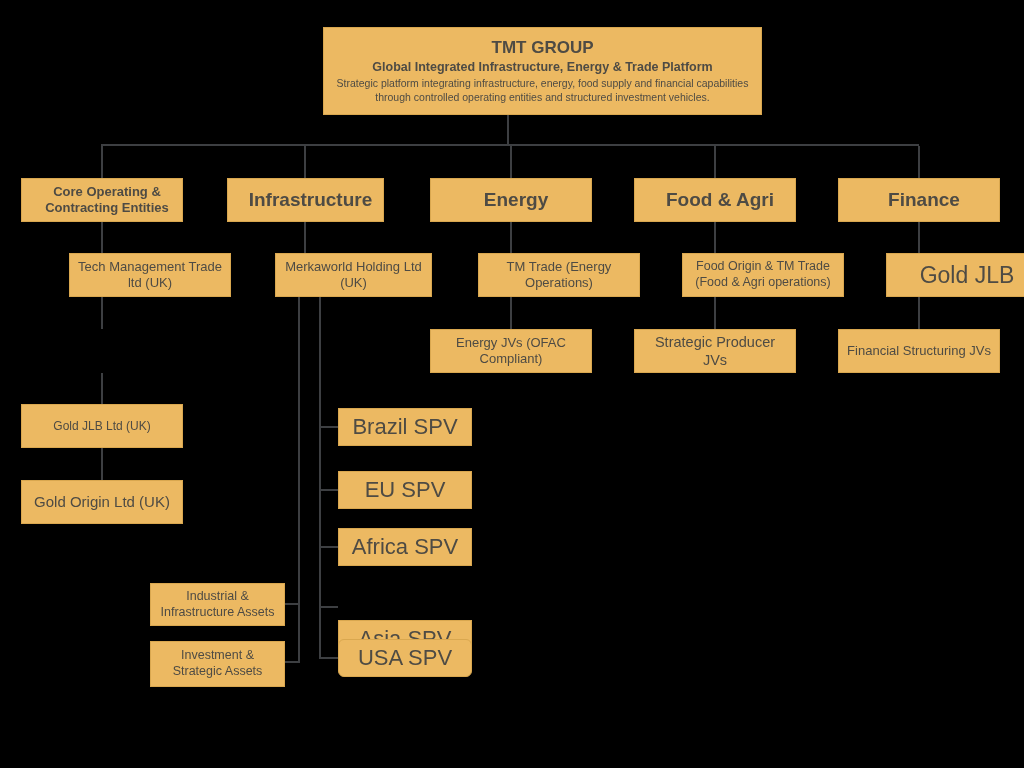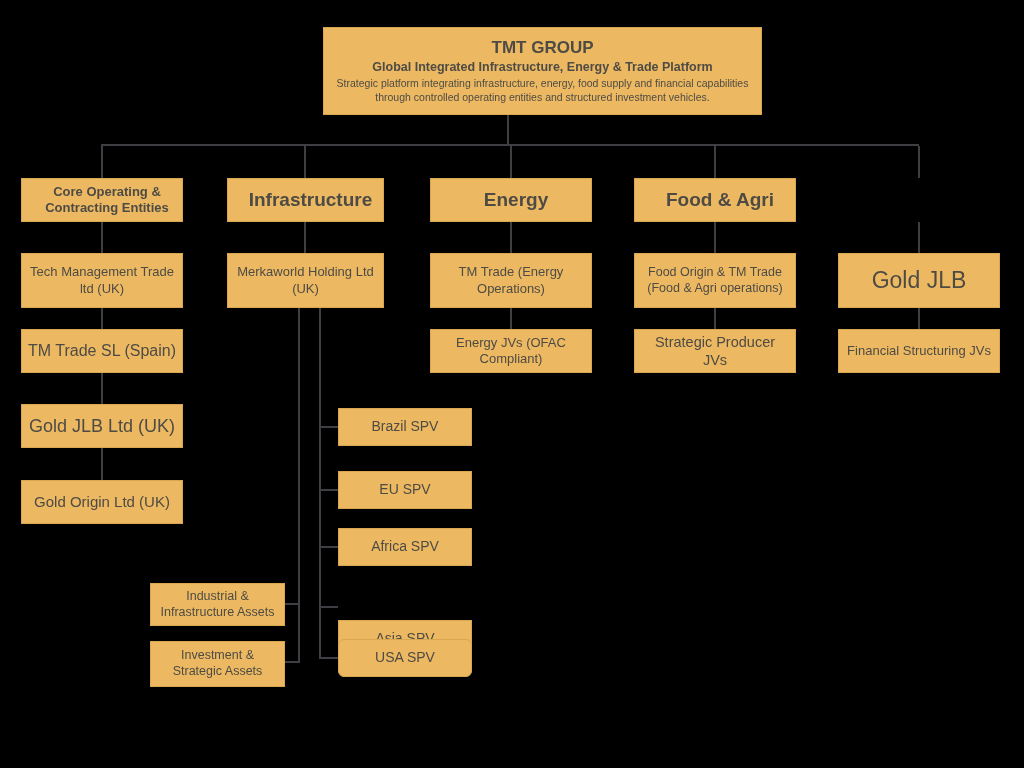--- a/index.html
+++ b/index.html
@@ -29,36 +29,36 @@
   .root-subtitle{font-size:12.5px;font-weight:700;margin-top:1px;}
   .root-desc{font-size:10.5px;margin-top:2px;line-height:1.3;}
 
   
   .c1{left:21px;width:162px;}
   .c2{left:227px;width:157px;}
   .c3{left:430px;width:162px;}
   .c4{left:634px;width:162px;}
   .c5{left:838px;width:162px;}
   .rowH{top:178px;height:44px;}
-  .row2{top:253px;height:55px;}
+  .row2{top:253px;height:44px;margin-left:48px;}
   .row3{top:329px;height:44px;}
   .row4{top:404px;height:44px;}
   .row5{top:480px;height:44px;}
 
   .hdr{font-weight:700;padding-left:16px;}
   .hdr-small{font-size:13px;}
   .hdr-big{font-size:19px;}
 
   .fs12{font-size:12.5px;}
   .fs13{font-size:13px;}
   .fs14{font-size:14.5px;}
   .fs15{font-size:15px;}
   .fs16{font-size:16px;}
-  .fs17{font-size:18px;}
-  .fs18{font-size:14px;}
+  .fs17{font-size:12px;}
+  .fs18{font-size:22px;}
   .fs21{font-size:23px;}
 
   
   .spv{left:338px;width:134px;height:38px;}
   .spv1{top:408px;} .spv2{top:471px;} .spv3{top:528px;} .spv4{top:588px;margin-top:32px;} .spv5{top:639px;border-radius:6px;}
 
   
   .asset{left:150px;width:135px;}
   .asset1{top:583px;height:43px;}
   .asset2{top:641px;height:46px;}
@@ -104,23 +104,23 @@
   <div class="node root-box">
     <div class="root-title">TMT GROUP</div>
     <div class="root-subtitle">Global Integrated Infrastructure, Energy &amp; Trade Platform</div>
     <div class="root-desc">Strategic platform integrating infrastructure, energy, food supply and financial capabilities through controlled operating entities and structured investment vehicles.</div>
   </div>
 
   <div class="node c1 rowH hdr hdr-small">Core Operating &amp; Contracting Entities</div>
   <div class="node c2 rowH hdr hdr-big">Infrastructure</div>
   <div class="node c3 rowH hdr hdr-big">Energy</div>
   <div class="node c4 rowH hdr hdr-big">Food &amp; Agri</div>
+  <div class="node c5 rowH hdr hdr-big">Finance</div>
 
   <div class="node c1 row2 fs13">Tech Management Trade ltd (UK)</div>
-  <div class="node c1 row3 fs16">TM Trade SL (Spain)</div>
   <div class="node c1 row4 fs17">Gold JLB Ltd (UK)</div>
   <div class="node c1 row5 fs15">Gold Origin Ltd (UK)</div>
 
   <div class="node c2 row2 fs13">Merkaworld Holding Ltd (UK)</div>
   <div class="node spv spv1 fs18">Brazil SPV</div>
   <div class="node spv spv2 fs18">EU SPV</div>
   <div class="node spv spv3 fs18">Africa SPV</div>
   <div class="node spv spv4 fs18">Asia SPV</div>
   <div class="node spv spv5 fs18">USA SPV</div>
   <div class="node asset asset1 fs12">Industrial &amp; Infrastructure Assets</div>

